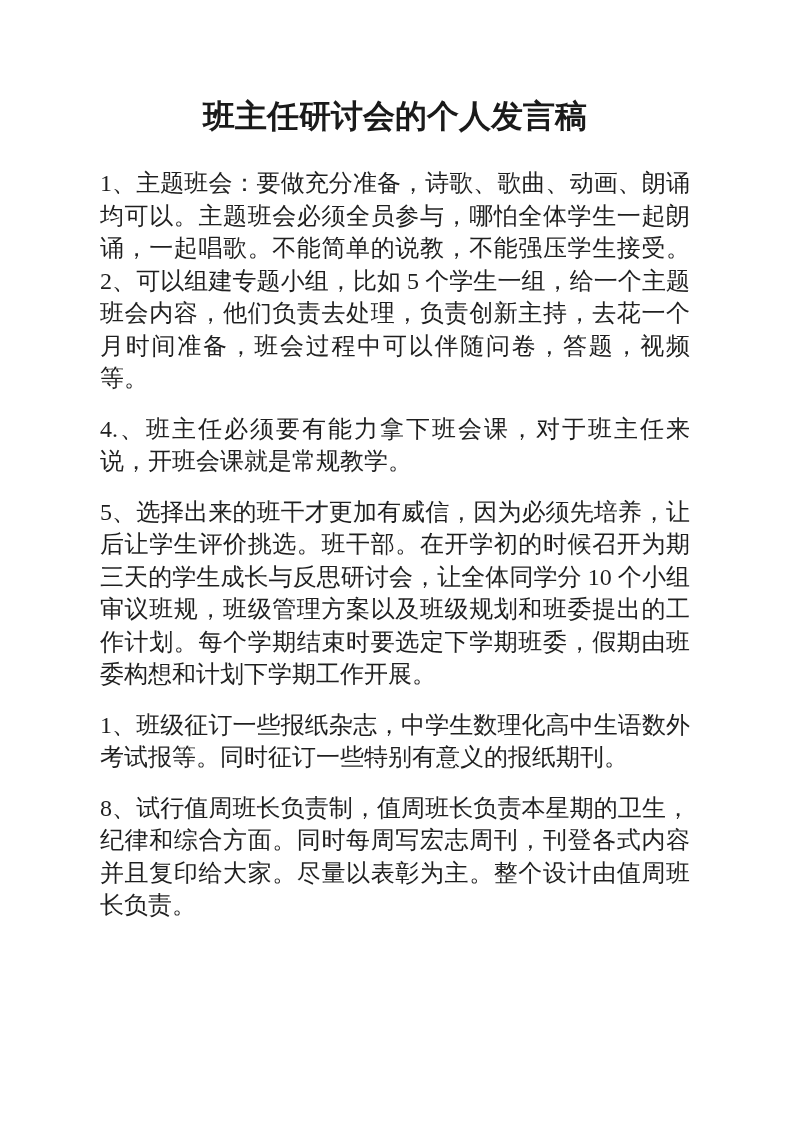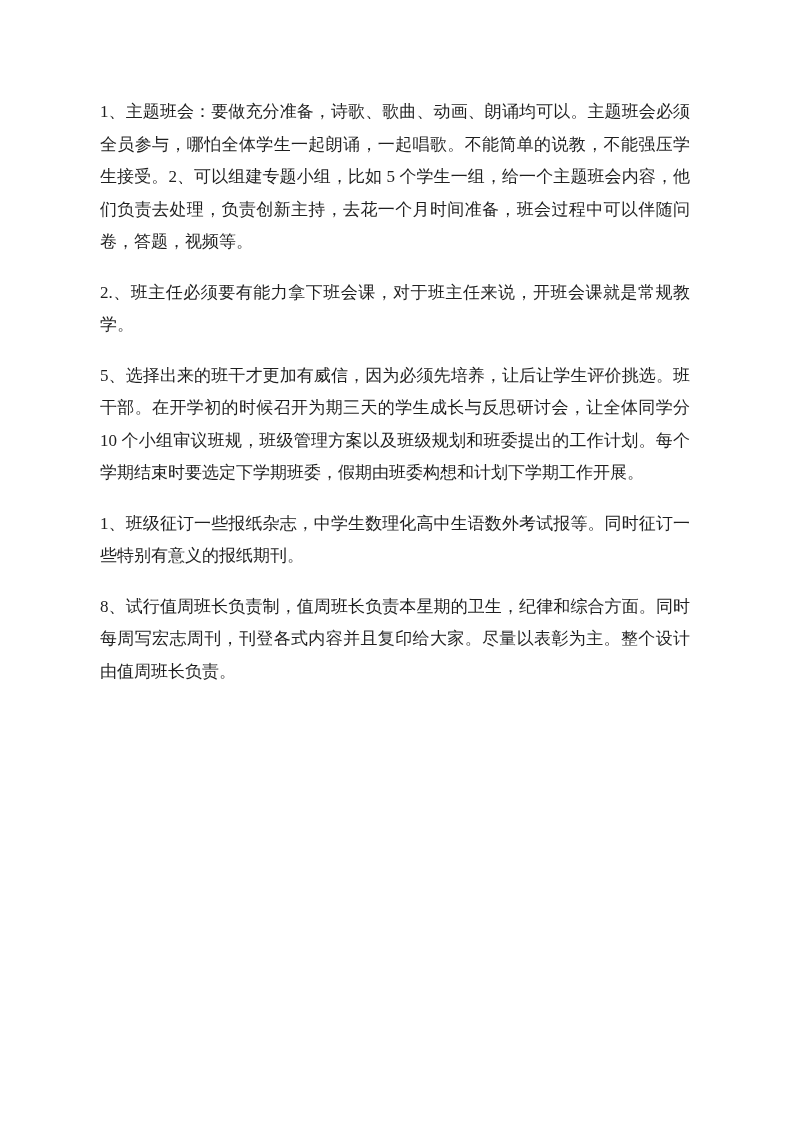--- a/index.html
+++ b/index.html
@@ -23,36 +23,37 @@
     margin: 0 0 31px 0;
     font-size: 32px;
     line-height: 40px;
     font-weight: bold;
     text-align: center;
     letter-spacing: 0px;
     color: #1a1a1a;
   }
   .para {
     margin: 0 0 18px 0;
-    font-size: 17px;
+    font-size: 24px;
     line-height: 32.5px;
     text-align: justify;
     text-justify: inter-ideograph;
     word-break: break-all;
     color: #1f1f1f;
   }
 </style>
 </head>
 <body>
 
 <div class="page">
+  <h1 class="title">班主任研讨会的个人发言稿</h1>
 
   <p class="para">1、主题班会：要做充分准备，诗歌、歌曲、动画、朗诵均可以。主题班会必须全员参与，哪怕全体学生一起朗诵，一起唱歌。不能简单的说教，不能强压学生接受。2、可以组建专题小组，比如 5 个学生一组，给一个主题班会内容，他们负责去处理，负责创新主持，去花一个月时间准备，班会过程中可以伴随问卷，答题，视频等。</p>
 
-  <p class="para">2.、班主任必须要有能力拿下班会课，对于班主任来说，开班会课就是常规教学。</p>
+  <p class="para">4.、班主任必须要有能力拿下班会课，对于班主任来说，开班会课就是常规教学。</p>
 
 
   <p class="para">5、选择出来的班干才更加有威信，因为必须先培养，让后让学生评价挑选。班干部。在开学初的时候召开为期三天的学生成长与反思研讨会，让全体同学分 10 个小组审议班规，班级管理方案以及班级规划和班委提出的工作计划。每个学期结束时要选定下学期班委，假期由班委构想和计划下学期工作开展。</p>
 
 
   <p class="para">1、班级征订一些报纸杂志，中学生数理化高中生语数外考试报等。同时征订一些特别有意义的报纸期刊。</p>
 
   <p class="para">8、试行值周班长负责制，值周班长负责本星期的卫生，纪律和综合方面。同时每周写宏志周刊，刊登各式内容并且复印给大家。尽量以表彰为主。整个设计由值周班长负责。</p>
 </div>
 

